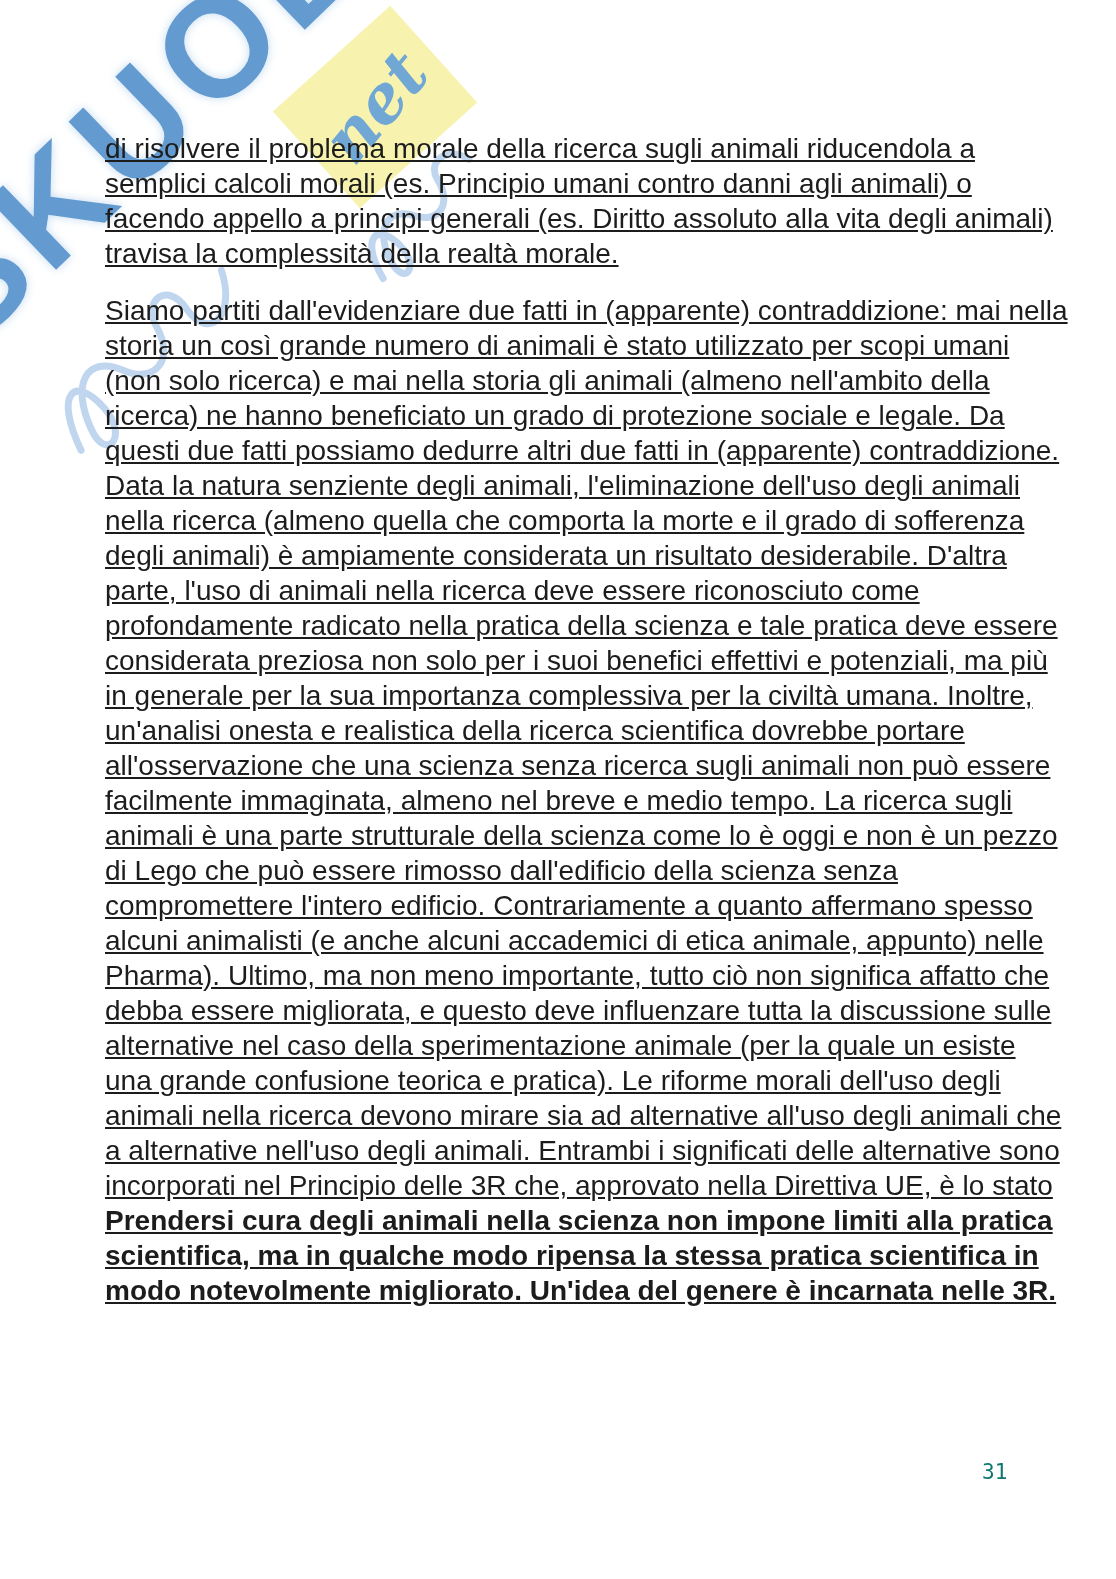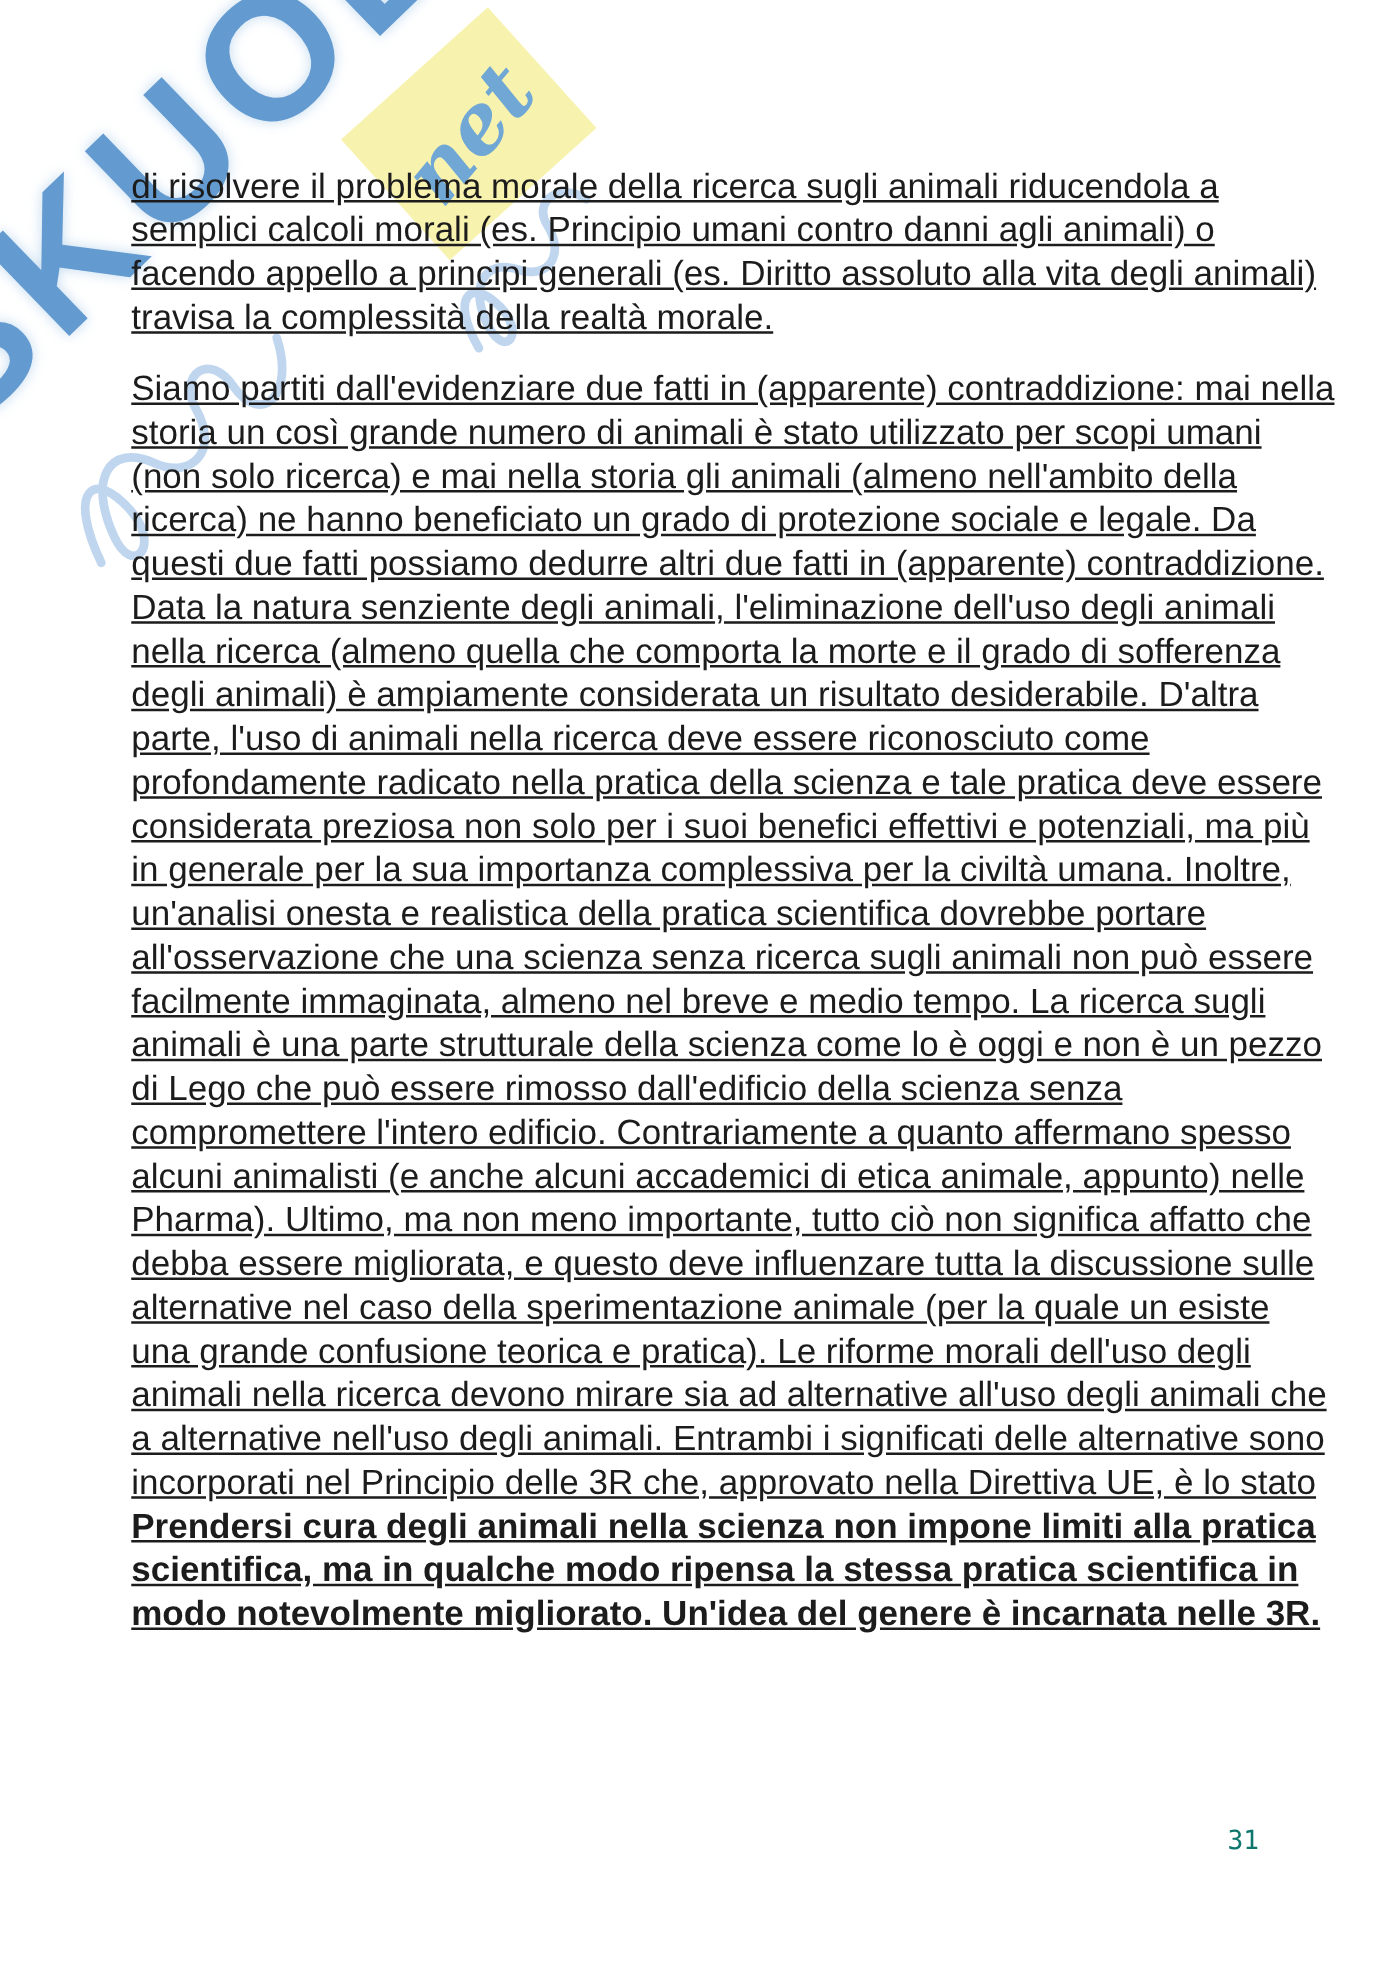--- a/index.html
+++ b/index.html
@@ -157,21 +157,21 @@
           <div class="line">(non solo ricerca) e mai nella storia gli animali (almeno nell'ambito della</div>
           <div class="line">ricerca) ne hanno beneficiato un grado di protezione sociale e legale. Da</div>
           <div class="line">questi due fatti possiamo dedurre altri due fatti in (apparente) contraddizione.</div>
           <div class="line">Data la natura senziente degli animali, l'eliminazione dell'uso degli animali</div>
           <div class="line">nella ricerca (almeno quella che comporta la morte e il grado di sofferenza</div>
           <div class="line">degli animali) è ampiamente considerata un risultato desiderabile. D'altra</div>
           <div class="line">parte, l'uso di animali nella ricerca deve essere riconosciuto come</div>
           <div class="line">profondamente radicato nella pratica della scienza e tale pratica deve essere</div>
           <div class="line">considerata preziosa non solo per i suoi benefici effettivi e potenziali, ma più</div>
           <div class="line">in generale per la sua importanza complessiva per la civiltà umana. Inoltre,</div>
-          <div class="line">un'analisi onesta e realistica della pratica scientifica dovrebbe portare</div>
+          <div class="line">un'analisi onesta e realistica della ricerca scientifica dovrebbe portare</div>
           <div class="line">all'osservazione che una scienza senza ricerca sugli animali non può essere</div>
           <div class="line">facilmente immaginata, almeno nel breve e medio tempo. La ricerca sugli</div>
           <div class="line">animali è una parte strutturale della scienza come lo è oggi e non è un pezzo</div>
           <div class="line">di Lego che può essere rimosso dall'edificio della scienza senza</div>
           <div class="line">compromettere l'intero edificio. Contrariamente a quanto affermano spesso</div>
           <div class="line">alcuni animalisti (e anche alcuni accademici di etica animale, appunto) nelle</div>
           <div class="line">Pharma). Ultimo, ma non meno importante, tutto ciò non significa affatto che</div>
           <div class="line">debba essere migliorata, e questo deve influenzare tutta la discussione sulle</div>
           <div class="line">alternative nel caso della sperimentazione animale (per la quale un esiste</div>
           <div class="line">una grande confusione teorica e pratica). Le riforme morali dell'uso degli</div>

